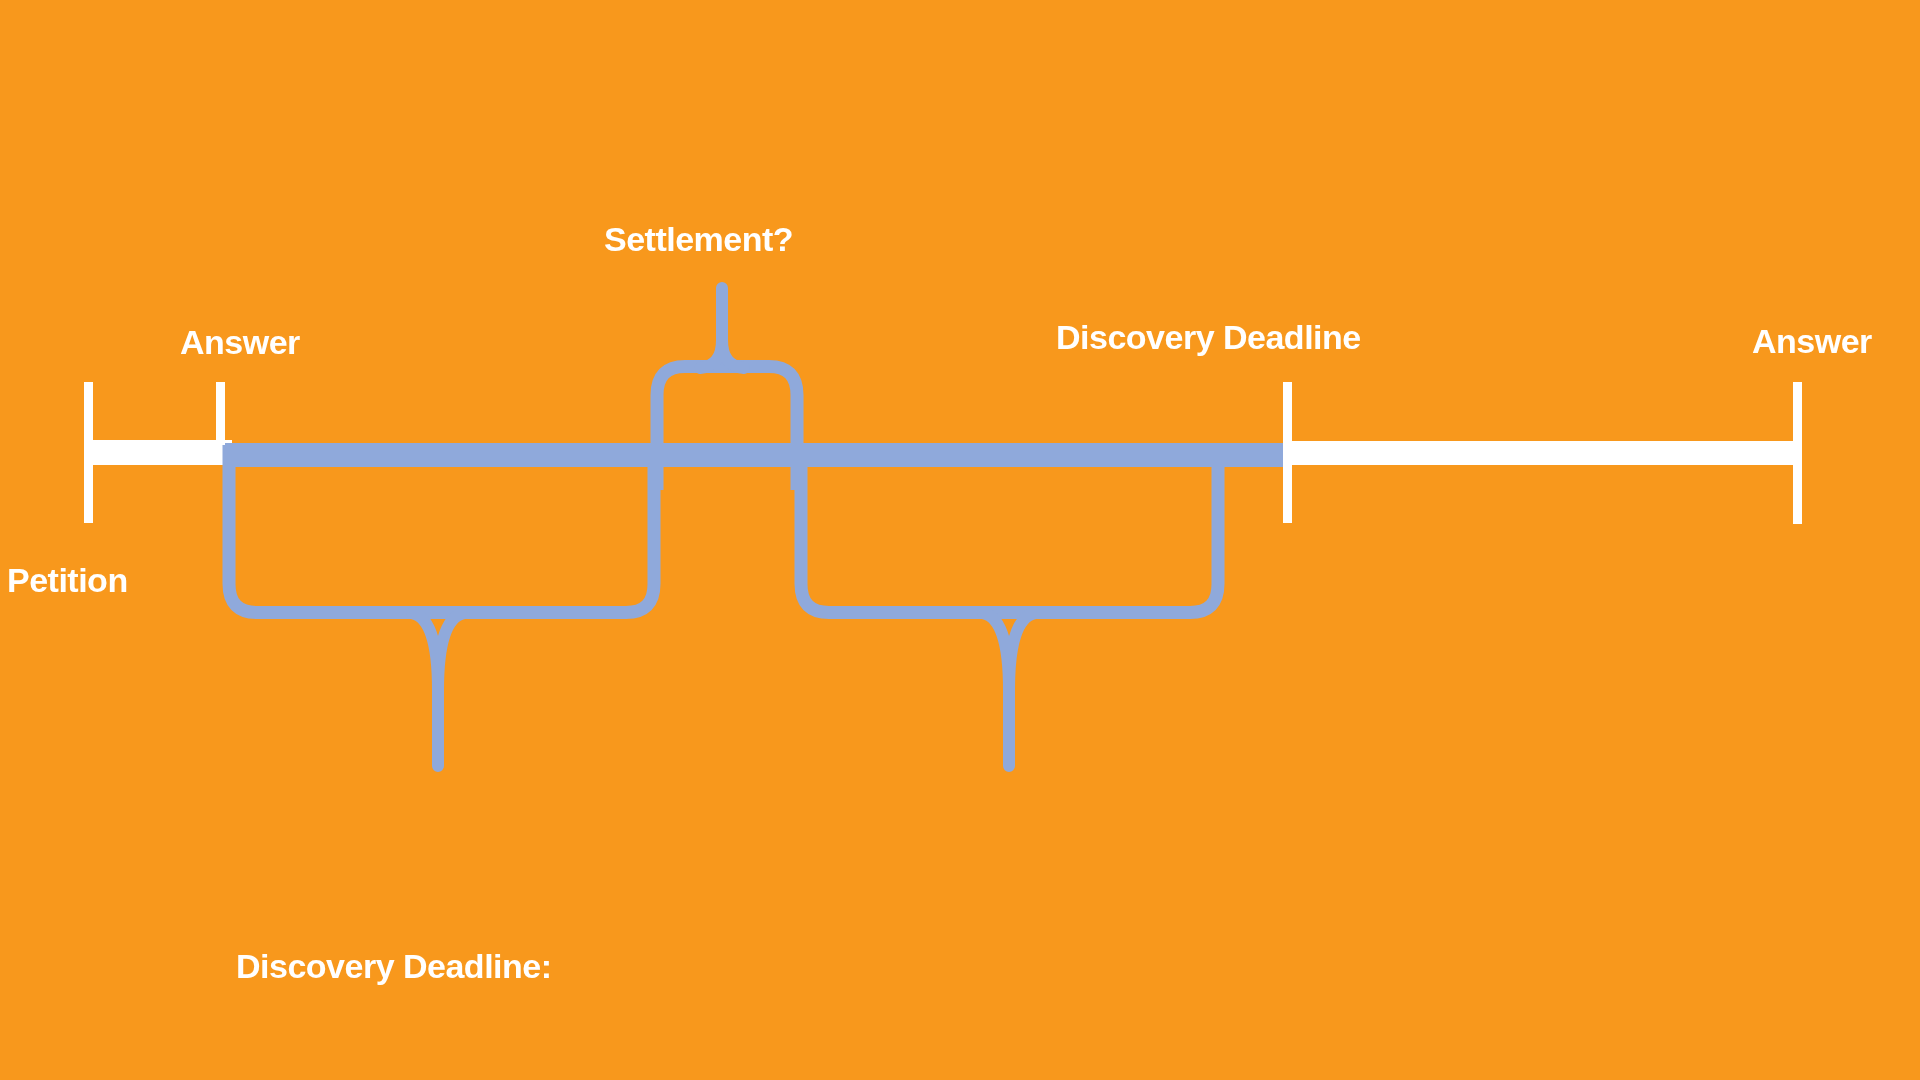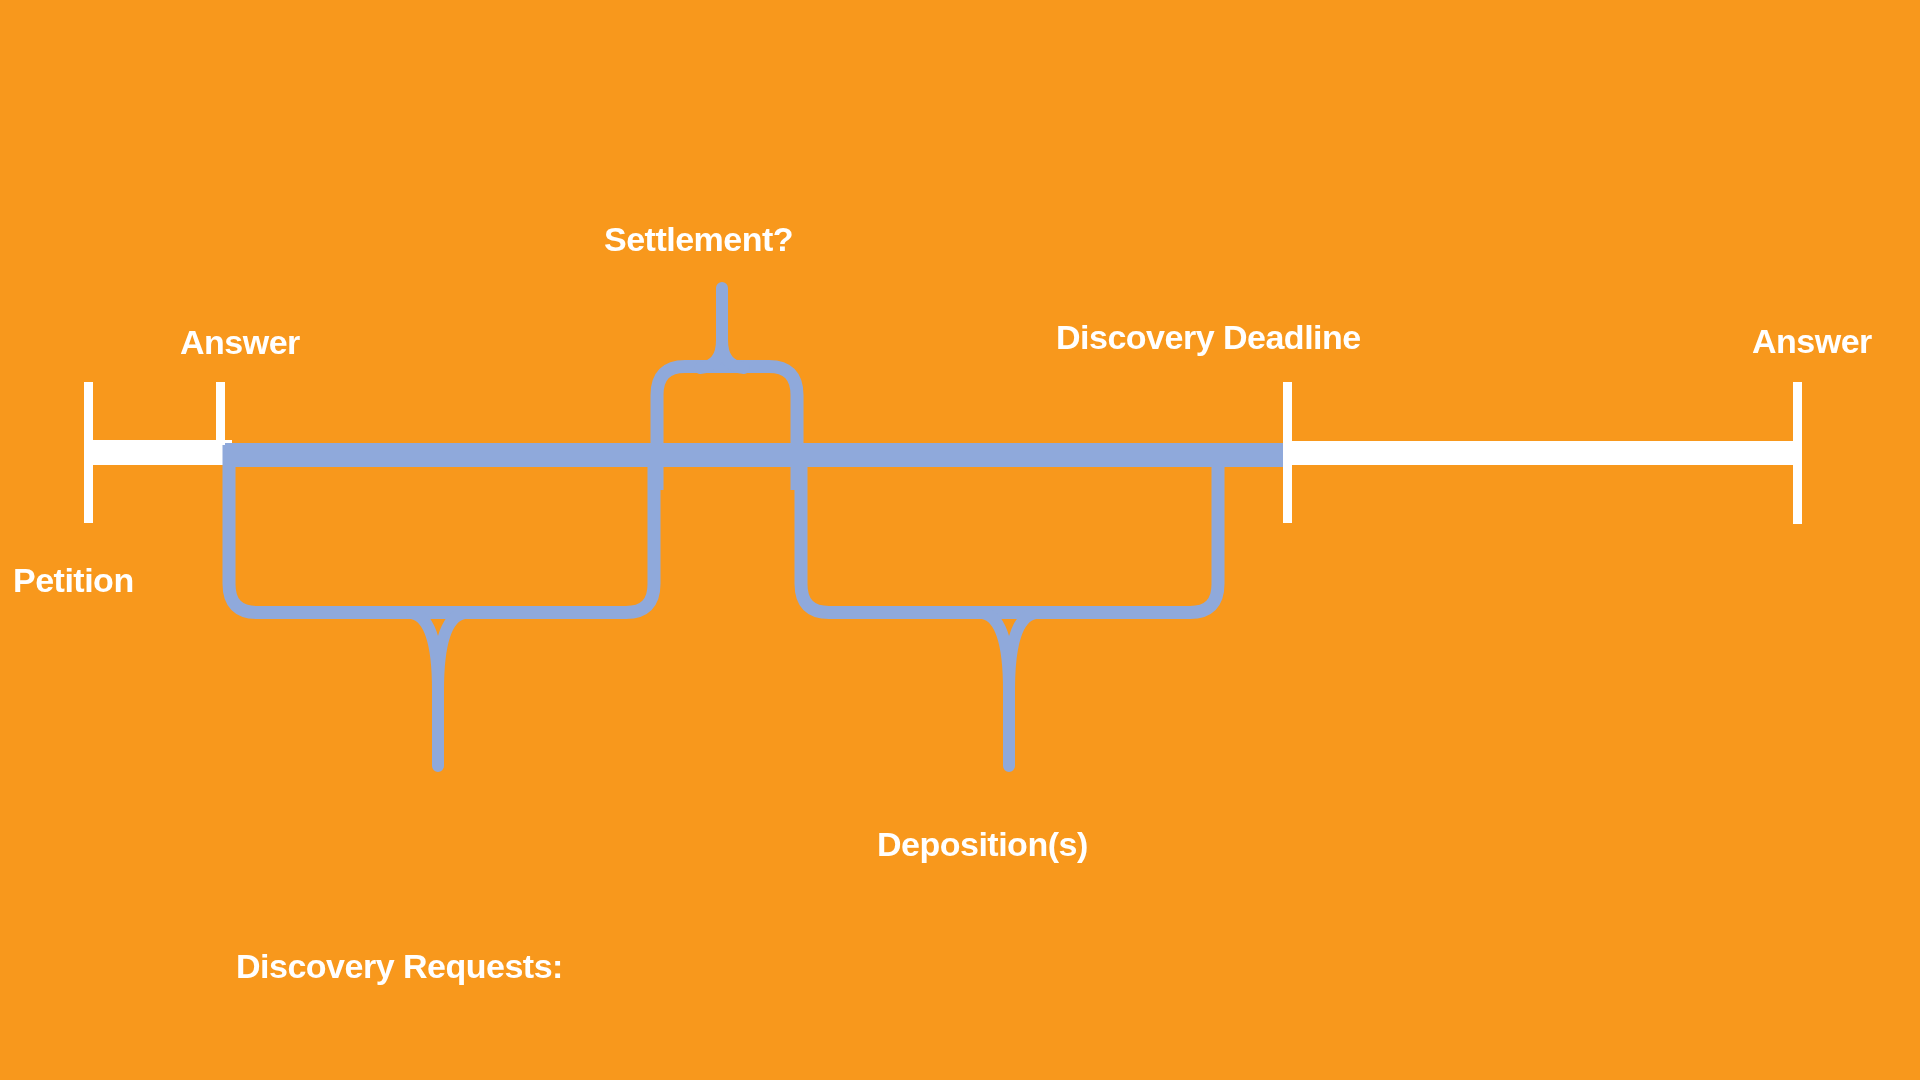--- a/index.html
+++ b/index.html
@@ -76,30 +76,29 @@
       <path class="brace" d="M 229 445 L 229 584 Q 229 612.5 257 612.5 L 626 612.5 Q 654 612.5 654 584 L 654 445"></path>
       <path class="brace-tail" d="M 438 766 L 438 690 Q 438 618 412 613 M 438 766 L 438 690 Q 438 618 464 613"></path>
     </g>
 
     <g>
       <path class="brace" d="M 801 445 L 801 584 Q 801 612.5 829 612.5 L 1190 612.5 Q 1218 612.5 1218 584 L 1218 445"></path>
       <path class="brace-tail" d="M 1009 766 L 1009 690 Q 1009 618 983 613 M 1009 766 L 1009 690 Q 1009 618 1035 613"></path>
     </g>
   </svg>
 
-  <div class="label" style="left:13px;  top:556px;">Petition</div>
+  <div class="label" style="left:7px;  top:556px;">Petition</div>
 
   <div class="label" style="left:180px; top:318px;">Answer</div>
 
   <div class="label" style="left:604px; top:215px;">Settlement?</div>
 
   <div class="label" style="left:1056px; top:313px;text-align:center;">Discovery Deadline</div>
 
   <div class="label" style="left:1752px; top:317px;">Answer</div>
 
   <div class="label two-line" style="left:236px; top:816px;">
-    <div>Discovery Requests:</div>
+    <div>Discovery Deadline:</div>
     
   </div>
 
-  <div class="label" style="left:877px; top:820px;">Deposition(s)</div>
 
 </div>
 
 </body></html>

